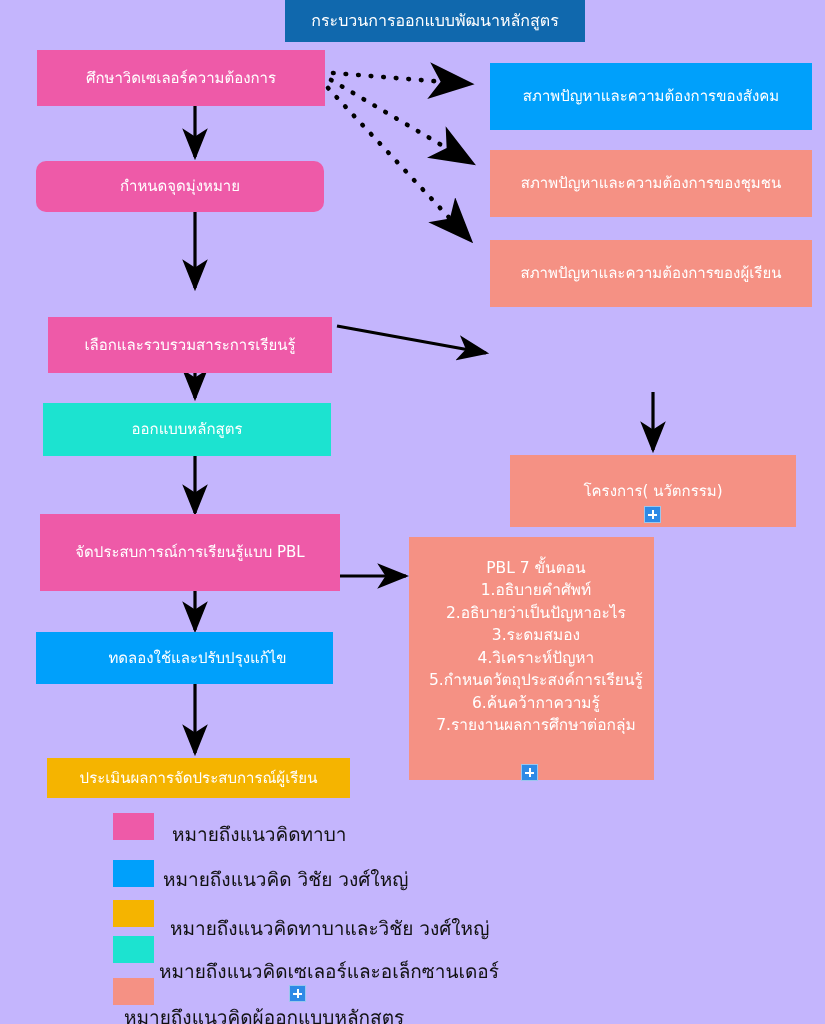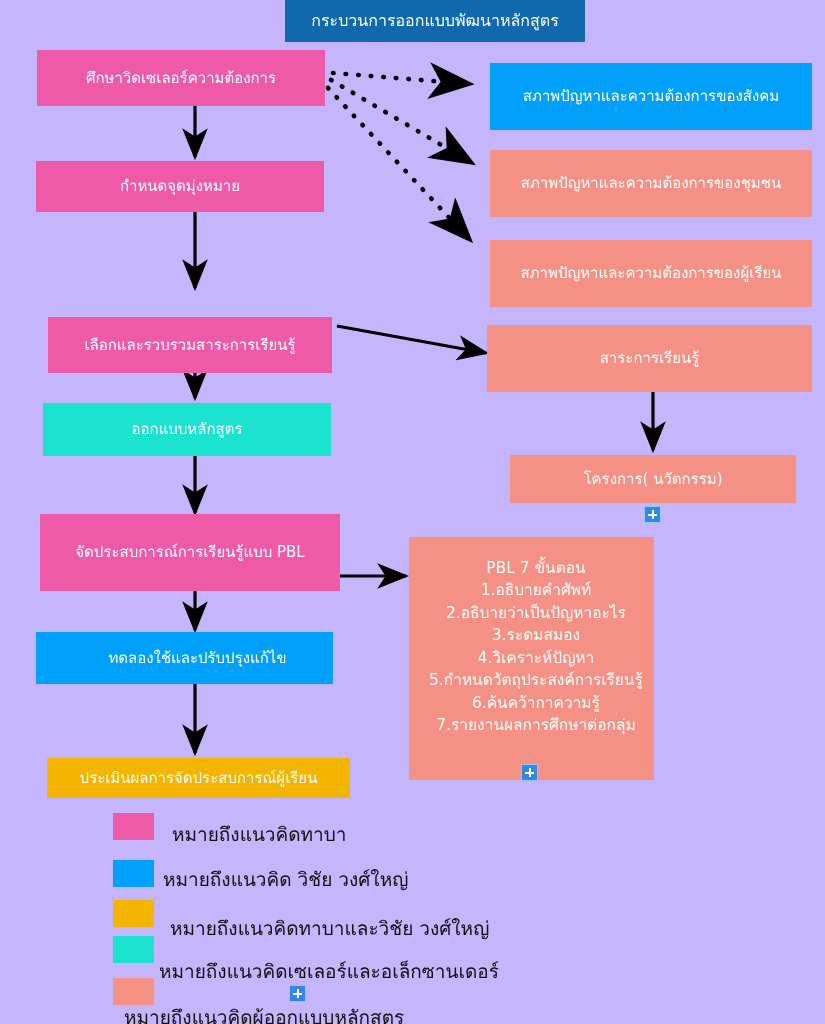--- a/index.html
+++ b/index.html
@@ -133,21 +133,21 @@
   </svg>
 
   <div class="node darkblue" style="left:285px; top:0px; width:300px; height:42px; font-size:16px;">
     <span>กระบวนการออกแบบพัฒนาหลักสูตร</span>
   </div>
 
   <div class="node pink" style="left:37px; top:50px; width:288px; height:56px;">
     <span>ศึกษาวิดเซเลอร์ความต้องการ</span>
   </div>
 
-  <div class="node pink" style="left:36px; top:161px; width:288px; height:51px;">
+  <div class="node pink" style="left:36px; top:161px; width:288px; height:51px;border-radius:10px;">
     <span>กำหนดจุดมุ่งหมาย</span>
   </div>
 
   <div class="node pink" style="left:48px; top:293px; width:284px; height:56px;margin-top:24px;">
     <span>เลือกและรวบรวมสาระการเรียนรู้</span>
   </div>
 
   <div class="node pink" style="left:40px; top:514px; width:300px; height:77px;">
     <span>จัดประสบการณ์การเรียนรู้แบบ PBL</span>
   </div>
@@ -169,25 +169,22 @@
   </div>
 
   <div class="node salmon" style="left:490px; top:150px; width:322px; height:67px;">
     <span>สภาพปัญหาและความต้องการของชุมชน</span>
   </div>
 
   <div class="node salmon" style="left:490px; top:240px; width:322px; height:67px;">
     <span>สภาพปัญหาและความต้องการของผู้เรียน</span>
   </div>
 
-  <div class="node salmon" style="left:487px; top:325px; width:325px; height:67px;">
-    <span>สาระการเรียนรู้</span>
-  </div>
-
-  <div class="node salmon" style="left:510px; top:455px; width:286px; height:48px;">
+
+  <div class="node salmon" style="left:510px; top:455px; width:286px; height:72px;">
     <span>โครงการ( นวัตกรรม)</span>
   </div>
   <div class="plus-badge" style="left:644px; top:506px;"></div>
 
   <div class="node salmon topleft" style="left:409px; top:537px; width:245px; height:243px;">
     <div class="pbl-list">PBL 7 ขั้นตอน
  1.อธิบายคำศัพท์
 2.อธิบายว่าเป็นปัญหาอะไร
 3.ระดมสมอง
 4.วิเคราะห์ปัญหา

